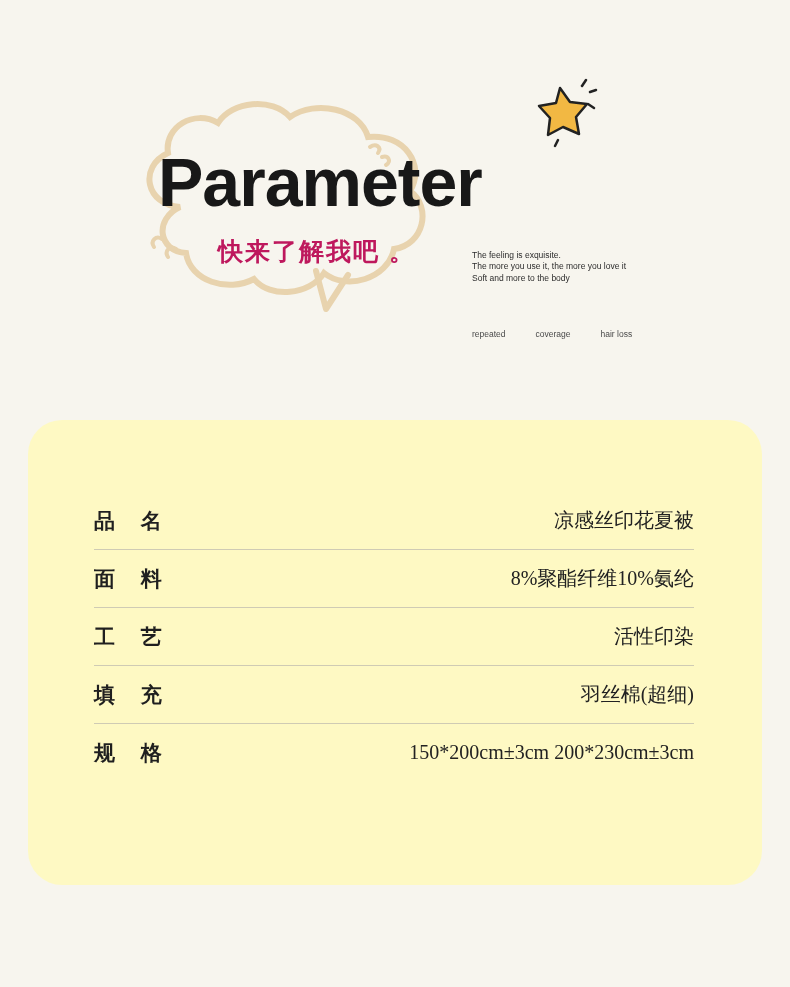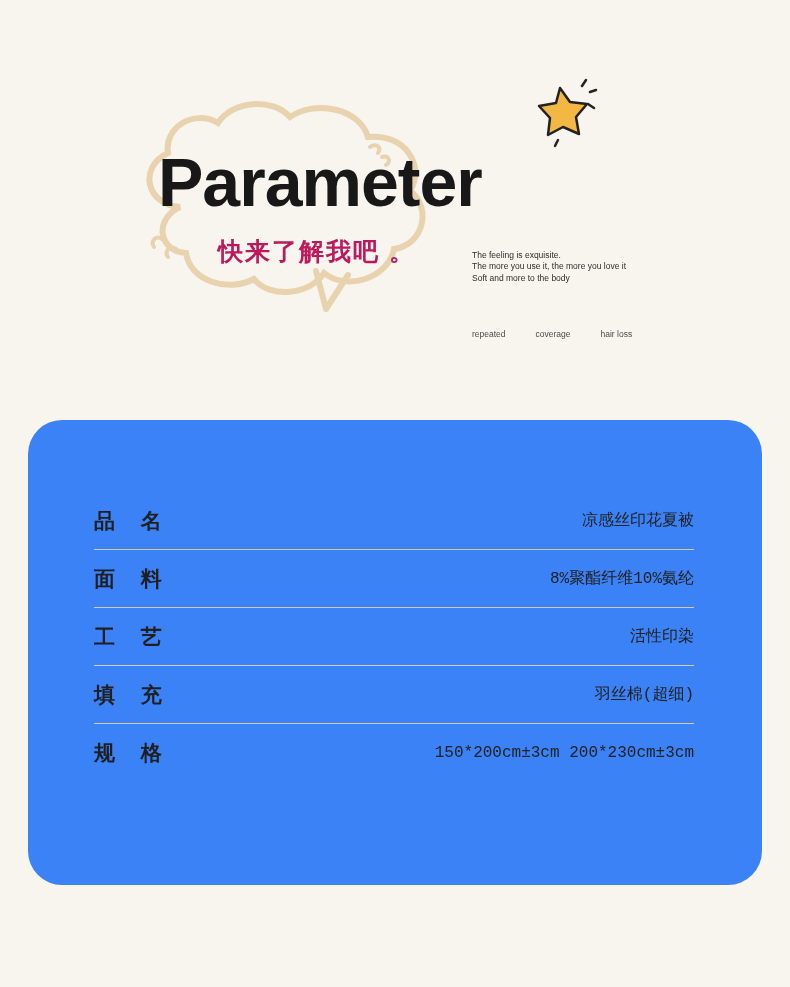--- a/index.html
+++ b/index.html
@@ -98,21 +98,21 @@
     margin-top: 24px;
   }
 
   
   .spec-card {
     position: absolute;
     left: 28px;
     top: 420px;
     width: 734px;
     height: 465px;
-    background: #3b82f6;
+    background: #fef9c3;
     border-radius: 34px;
   }
   .spec-table {
     position: absolute;
     left: 66px;
     top: 72px;
     width: 600px;
   }
   .spec-row {
     display: flex;
@@ -126,22 +126,22 @@
   }
   .spec-label {
     font-family: "Liberation Sans", sans-serif;
     font-size: 21px;
     font-weight: bold;
     color: #1f1f1f;
     letter-spacing: 10px;
     white-space: nowrap;
   }
   .spec-value {
-    font-family: Liberation Mono, monospace;
-    font-size: 16px;
+    font-family: Liberation Serif, serif;
+    font-size: 20px;
     color: #222;
     white-space: nowrap;
     text-align: right;
   }
 </style>
 </head>
 <body>
 
 <div class="page">
 

